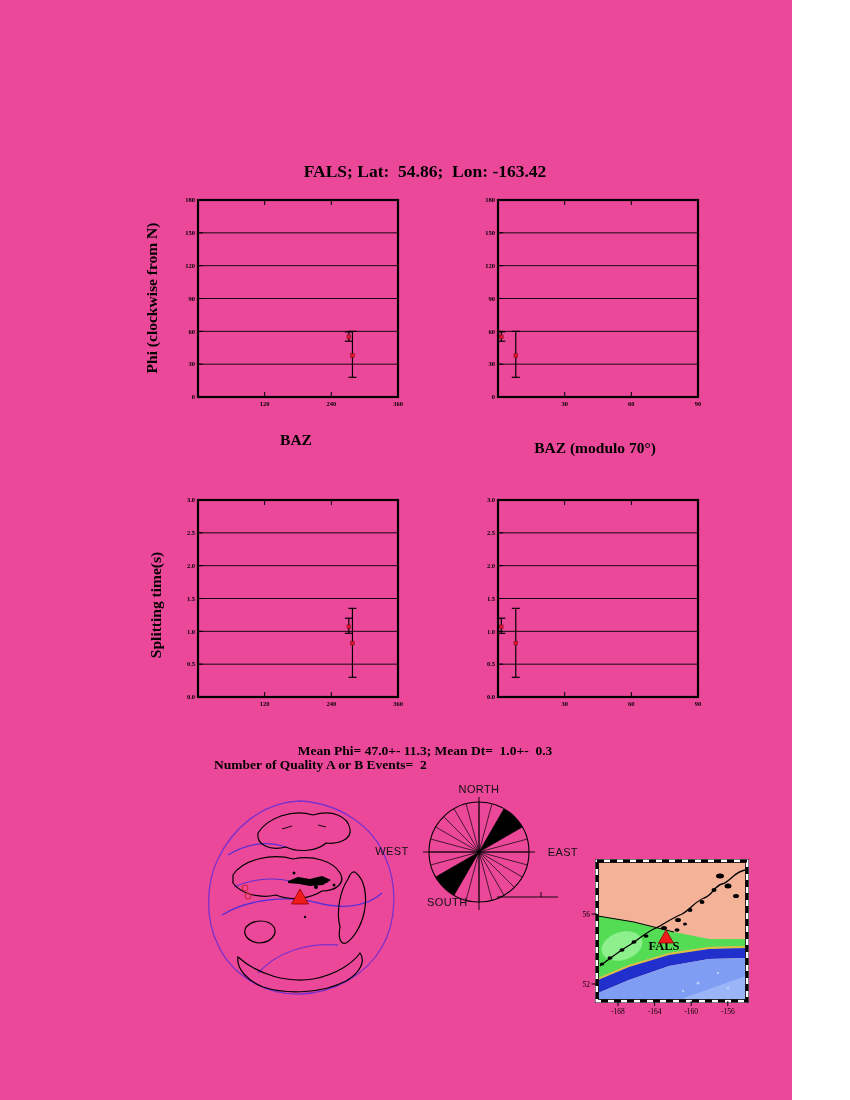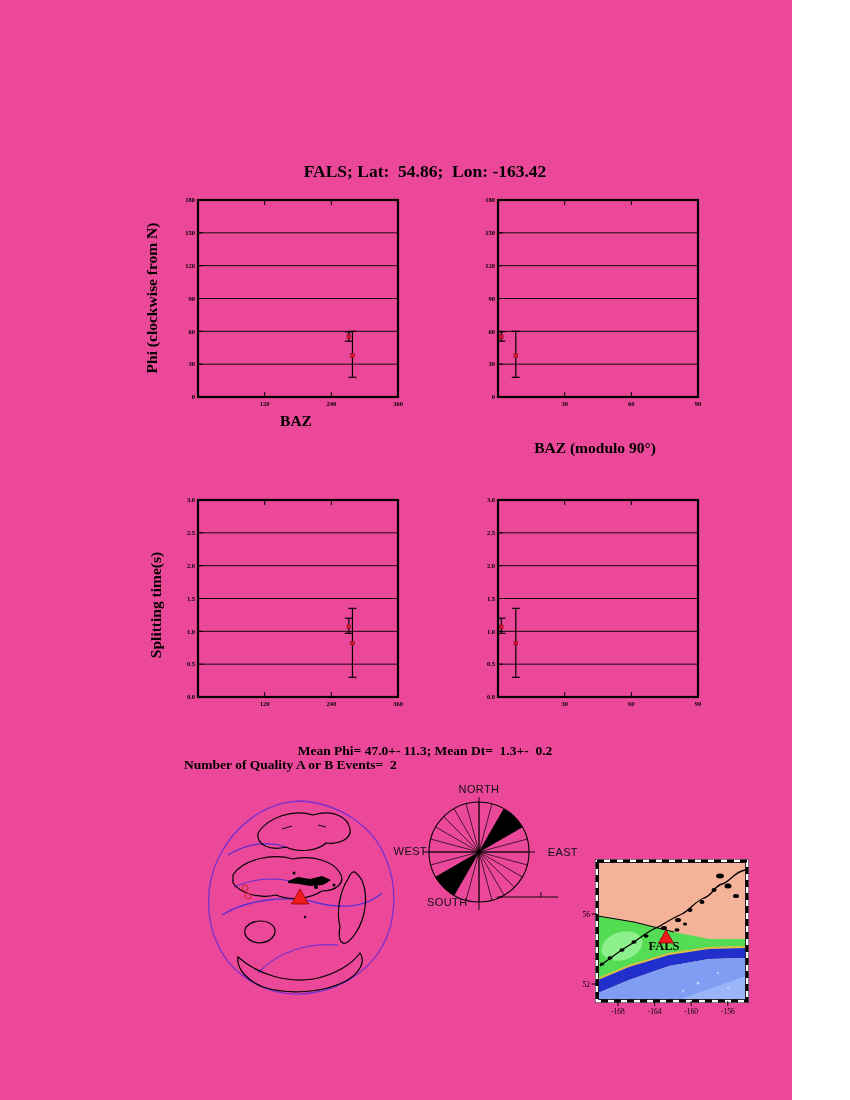--- a/index.html
+++ b/index.html
@@ -6,28 +6,28 @@
   #canvas{position:relative;width:792px;height:1100px;background:#ec4899;overflow:hidden;
           font-family:"Liberation Serif",serif;color:#000;}
   .abs{position:absolute;}
   svg{overflow:visible;}
   svg text{font-family:"Liberation Serif",serif;fill:#000;}
   .title{left:0;top:161px;width:850px;text-align:center;font-weight:bold;font-size:17.5px;white-space:pre;}
   .ylab{font-weight:bold;font-size:15.5px;text-align:center;transform:rotate(-90deg);}
   #ylab1{left:37px;top:289px;width:230px;}
   #ylab2{left:76px;top:596px;width:160px;}
   .xlab{font-weight:bold;font-size:15.5px;text-align:center;}
-  #xlab1{left:196px;top:412px;width:200px;}
+  #xlab1{left:196px;top:431px;width:200px;}
   #xlab2{left:488px;top:439px;width:214px;}
   .sum{font-weight:bold;font-size:13.5px;white-space:pre;}
   #sum1{left:0;top:743px;width:850px;text-align:center;}
-  #sum2{left:184px;top:757px;}
+  #sum2{left:214px;top:757px;}
   .rose-label{font-family:"Liberation Sans",sans-serif;font-size:11px;letter-spacing:.4px;color:#111;}
   #rose-n{left:429px;top:783px;width:100px;text-align:center;}
-  #rose-w{left:357px;top:845px;width:70px;text-align:right;}
+  #rose-w{left:357px;top:845px;width:70px;text-align:center;}
   #rose-e{left:508px;top:846px;width:70px;text-align:right;}
   #rose-s{left:427px;top:896px;width:100px;text-align:left;}
   .chart{position:absolute;width:250px;height:235px;}
 </style>
 </head>
 <body>
 
 <div id="canvas">
 
   <div class="abs title">FALS; Lat:  54.86;  Lon: -163.42</div>
@@ -186,23 +186,23 @@
       <line x1="27.333333333333332" x2="35.33333333333333" y1="148.30333333333334" y2="148.30333333333334" stroke="#000" stroke-width="1.2"></line>
       <line x1="45.77777777777778" x2="45.77777777777778" y1="123.35" y2="192.3" stroke="#000" stroke-width="1.2"></line>
       <line x1="41.77777777777778" x2="49.77777777777778" y1="123.35" y2="123.35" stroke="#000" stroke-width="1.2"></line>
       <line x1="41.77777777777778" x2="49.77777777777778" y1="192.3" y2="192.3" stroke="#000" stroke-width="1.2"></line>
       <rect x="29.53333333333333" y="139.93666666666667" width="3.6" height="3.6" fill="#e8112d" stroke="#7d0f1f" stroke-width="0.6"></rect>
       <rect x="43.97777777777778" y="156.35333333333332" width="3.6" height="3.6" fill="#e8112d" stroke="#7d0f1f" stroke-width="0.6"></rect>
       <rect x="28" y="15" width="200" height="197" fill="none" stroke="#000" stroke-width="2.2"></rect>
     </svg>
 
   <div class="abs xlab" id="xlab1">BAZ</div>
-  <div class="abs xlab" id="xlab2">BAZ (modulo 90°)</div>
-
-  <div class="abs sum" id="sum1">Mean Phi= 47.0+- 11.3; Mean Dt=  1.3+-  0.2</div>
+  <div class="abs xlab" id="xlab2">BAZ (modulo 70°)</div>
+
+  <div class="abs sum" id="sum1">Mean Phi= 47.0+- 11.3; Mean Dt=  1.0+-  0.3</div>
   <div class="abs sum" id="sum2">Number of Quality A or B Events=  2</div>
 
   <svg class="abs" style="left:198px;top:795px" width="205" height="212">
     <g fill="none" stroke="#7a30cc" stroke-width="1.3">
       <path d="M102 6 C142 8 176 32 188 64 C200 92 198 128 184 152 C168 180 136 198 102 199 C66 200 34 180 20 150 C7 124 8 88 20 64 C34 34 64 7 102 6 Z"></path>
       <path d="M24 120 C50 104 90 100 120 108 C145 114 168 112 184 98" stroke="#5b2fd4"></path>
       <path d="M60 178 C80 156 110 148 140 150"></path>
       <path d="M30 60 C50 48 70 46 88 52" stroke="#5b2fd4"></path>
       <path d="M36 92 C54 84 74 82 92 86" stroke="#5b2fd4" stroke-width="1"></path>
     </g>

